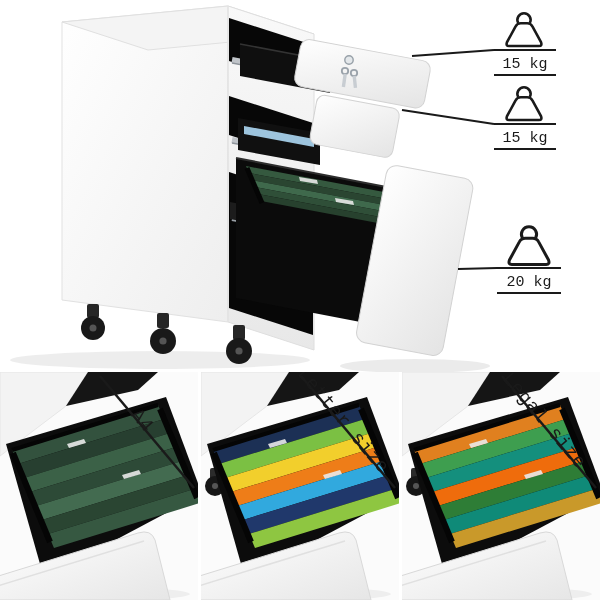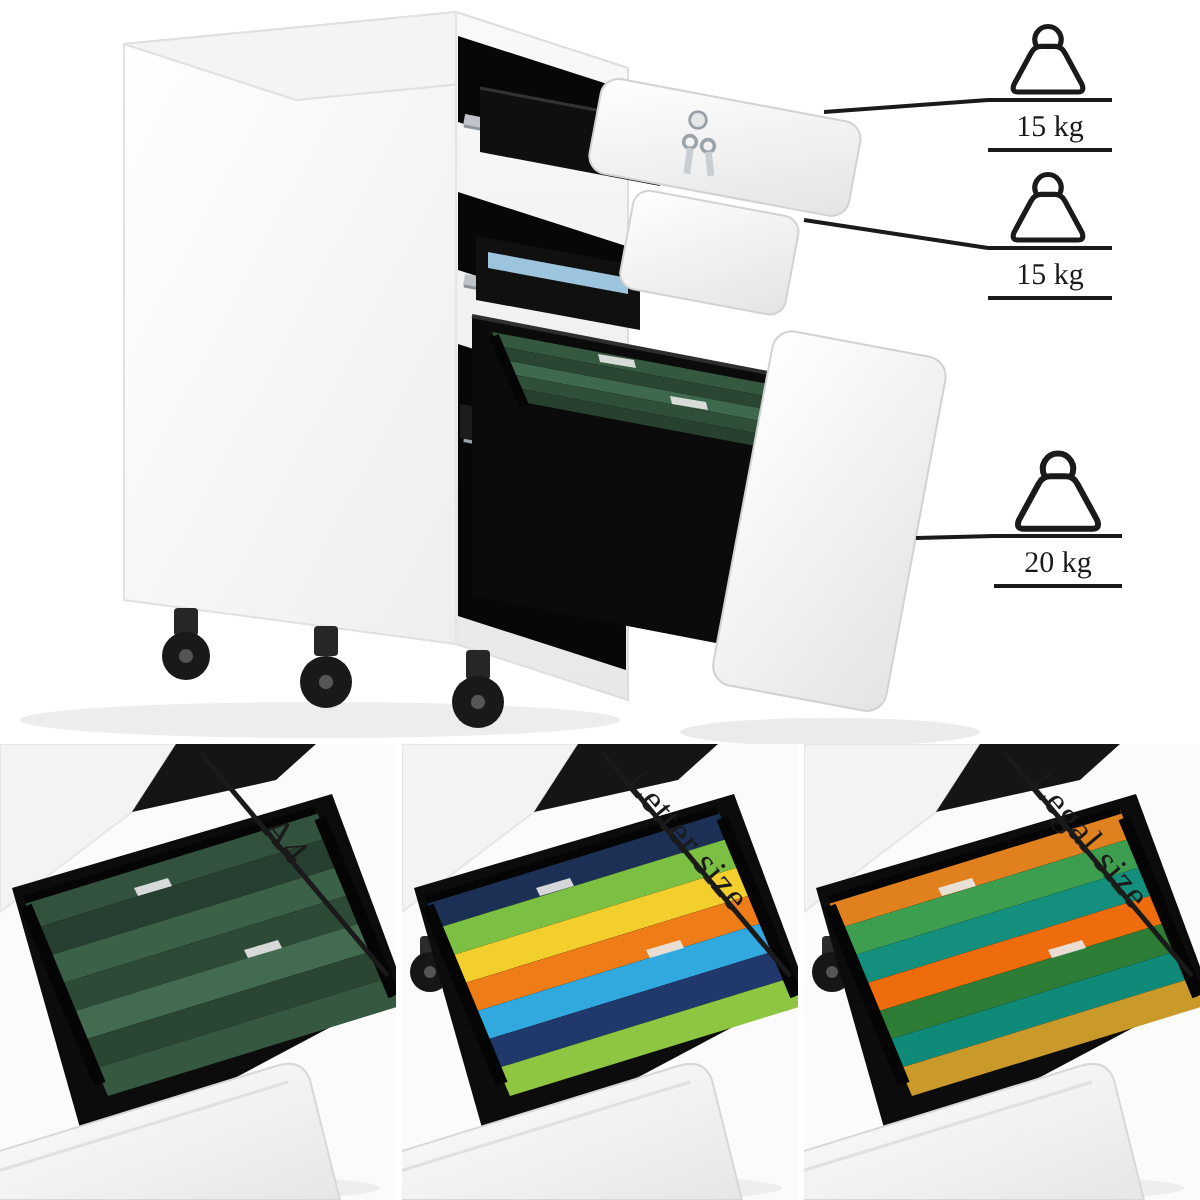--- a/index.html
+++ b/index.html
@@ -1,17 +1,17 @@
 <!DOCTYPE html>
 <html><head>
 <meta charset="utf-8">
 <style>
   html,body{margin:0;padding:0;background:#ffffff;}
   .stage{position:relative;width:600px;height:600px;background:#ffffff;overflow:hidden;
-         font-family:Liberation Serif, serif;}
+         font-family:Liberation Mono, monospace;}
   .hero{position:absolute;left:0;top:0;width:600px;height:372px;}
   .size-row{position:absolute;left:0;top:372px;width:600px;height:228px;
             display:flex;gap:3px;background:#ffffff;}
   .size-panel{width:198px;height:228px;background:#fbfbfb;}
   svg{display:block;}
   text{fill:#1a1a1a;}
   .wt-label{font-size:15px;font-weight:500;}
   .size-label{font-size:19px;font-weight:500;letter-spacing:.5px;}
 </style>
 </head>

